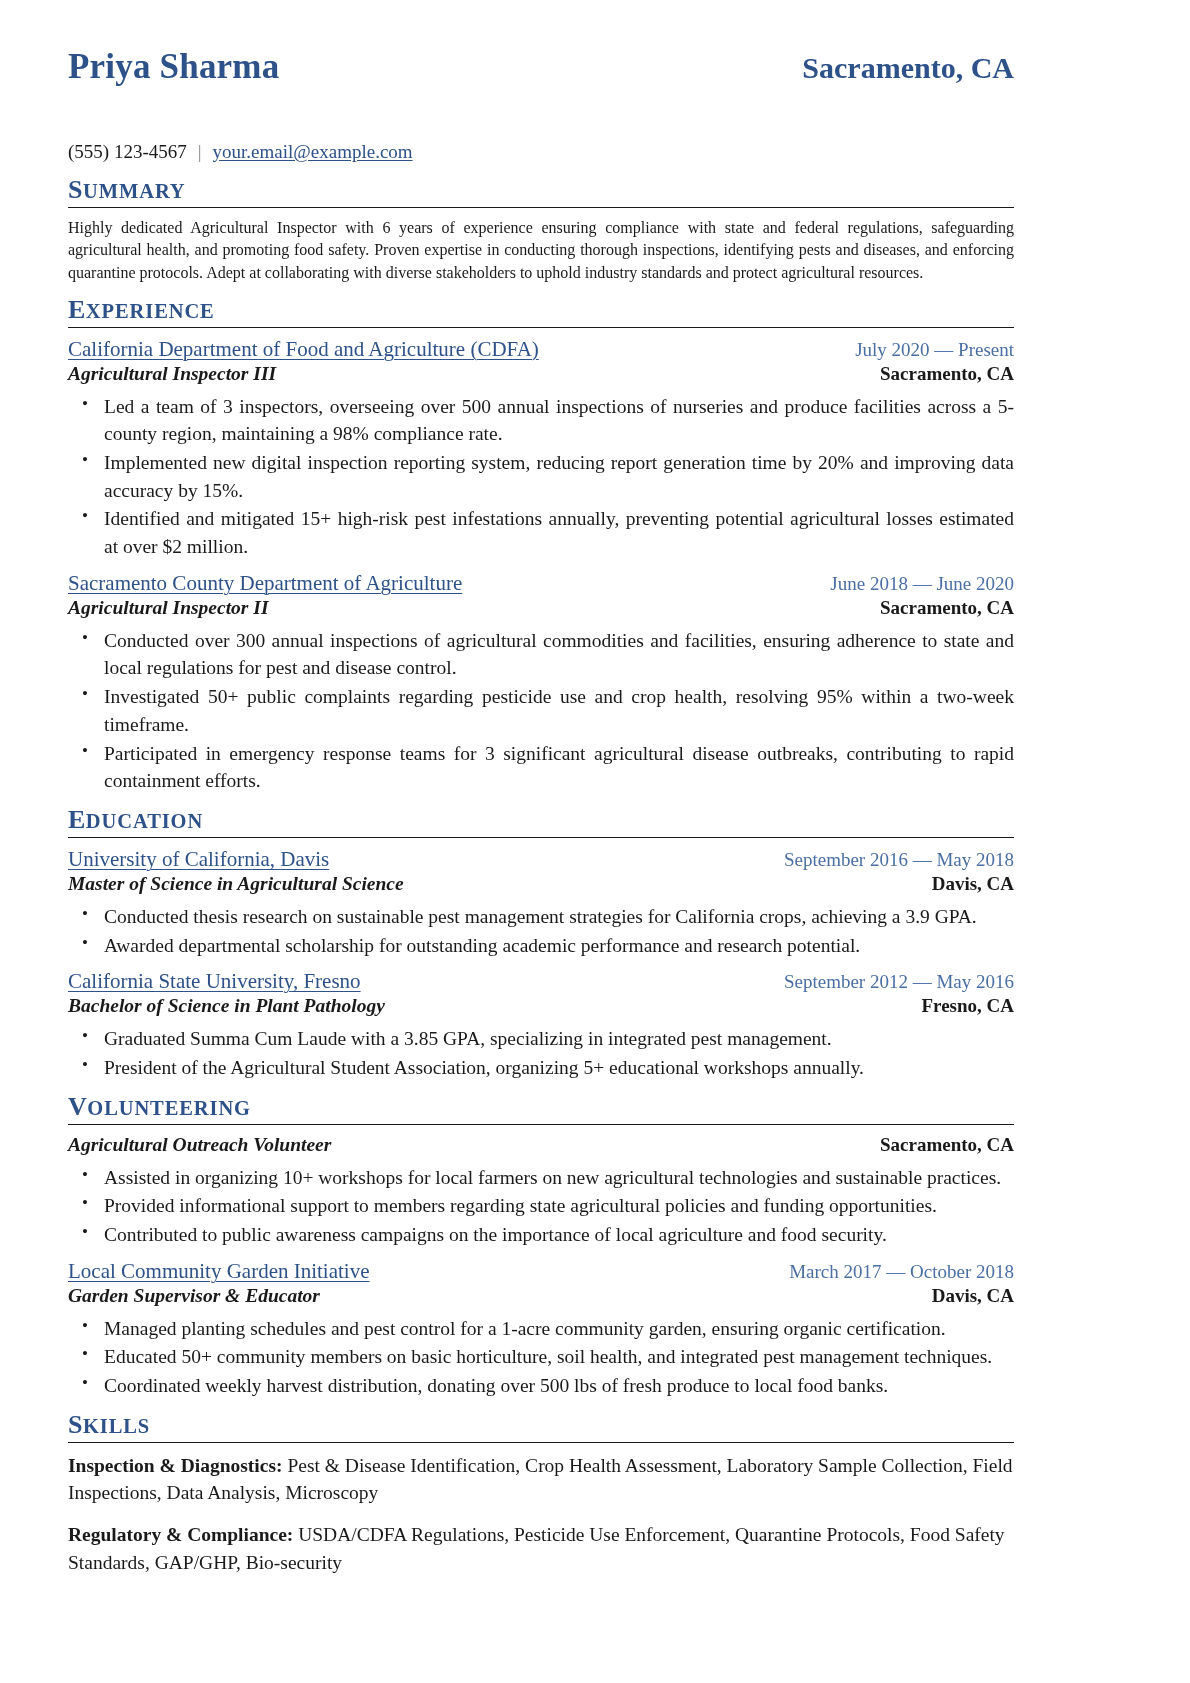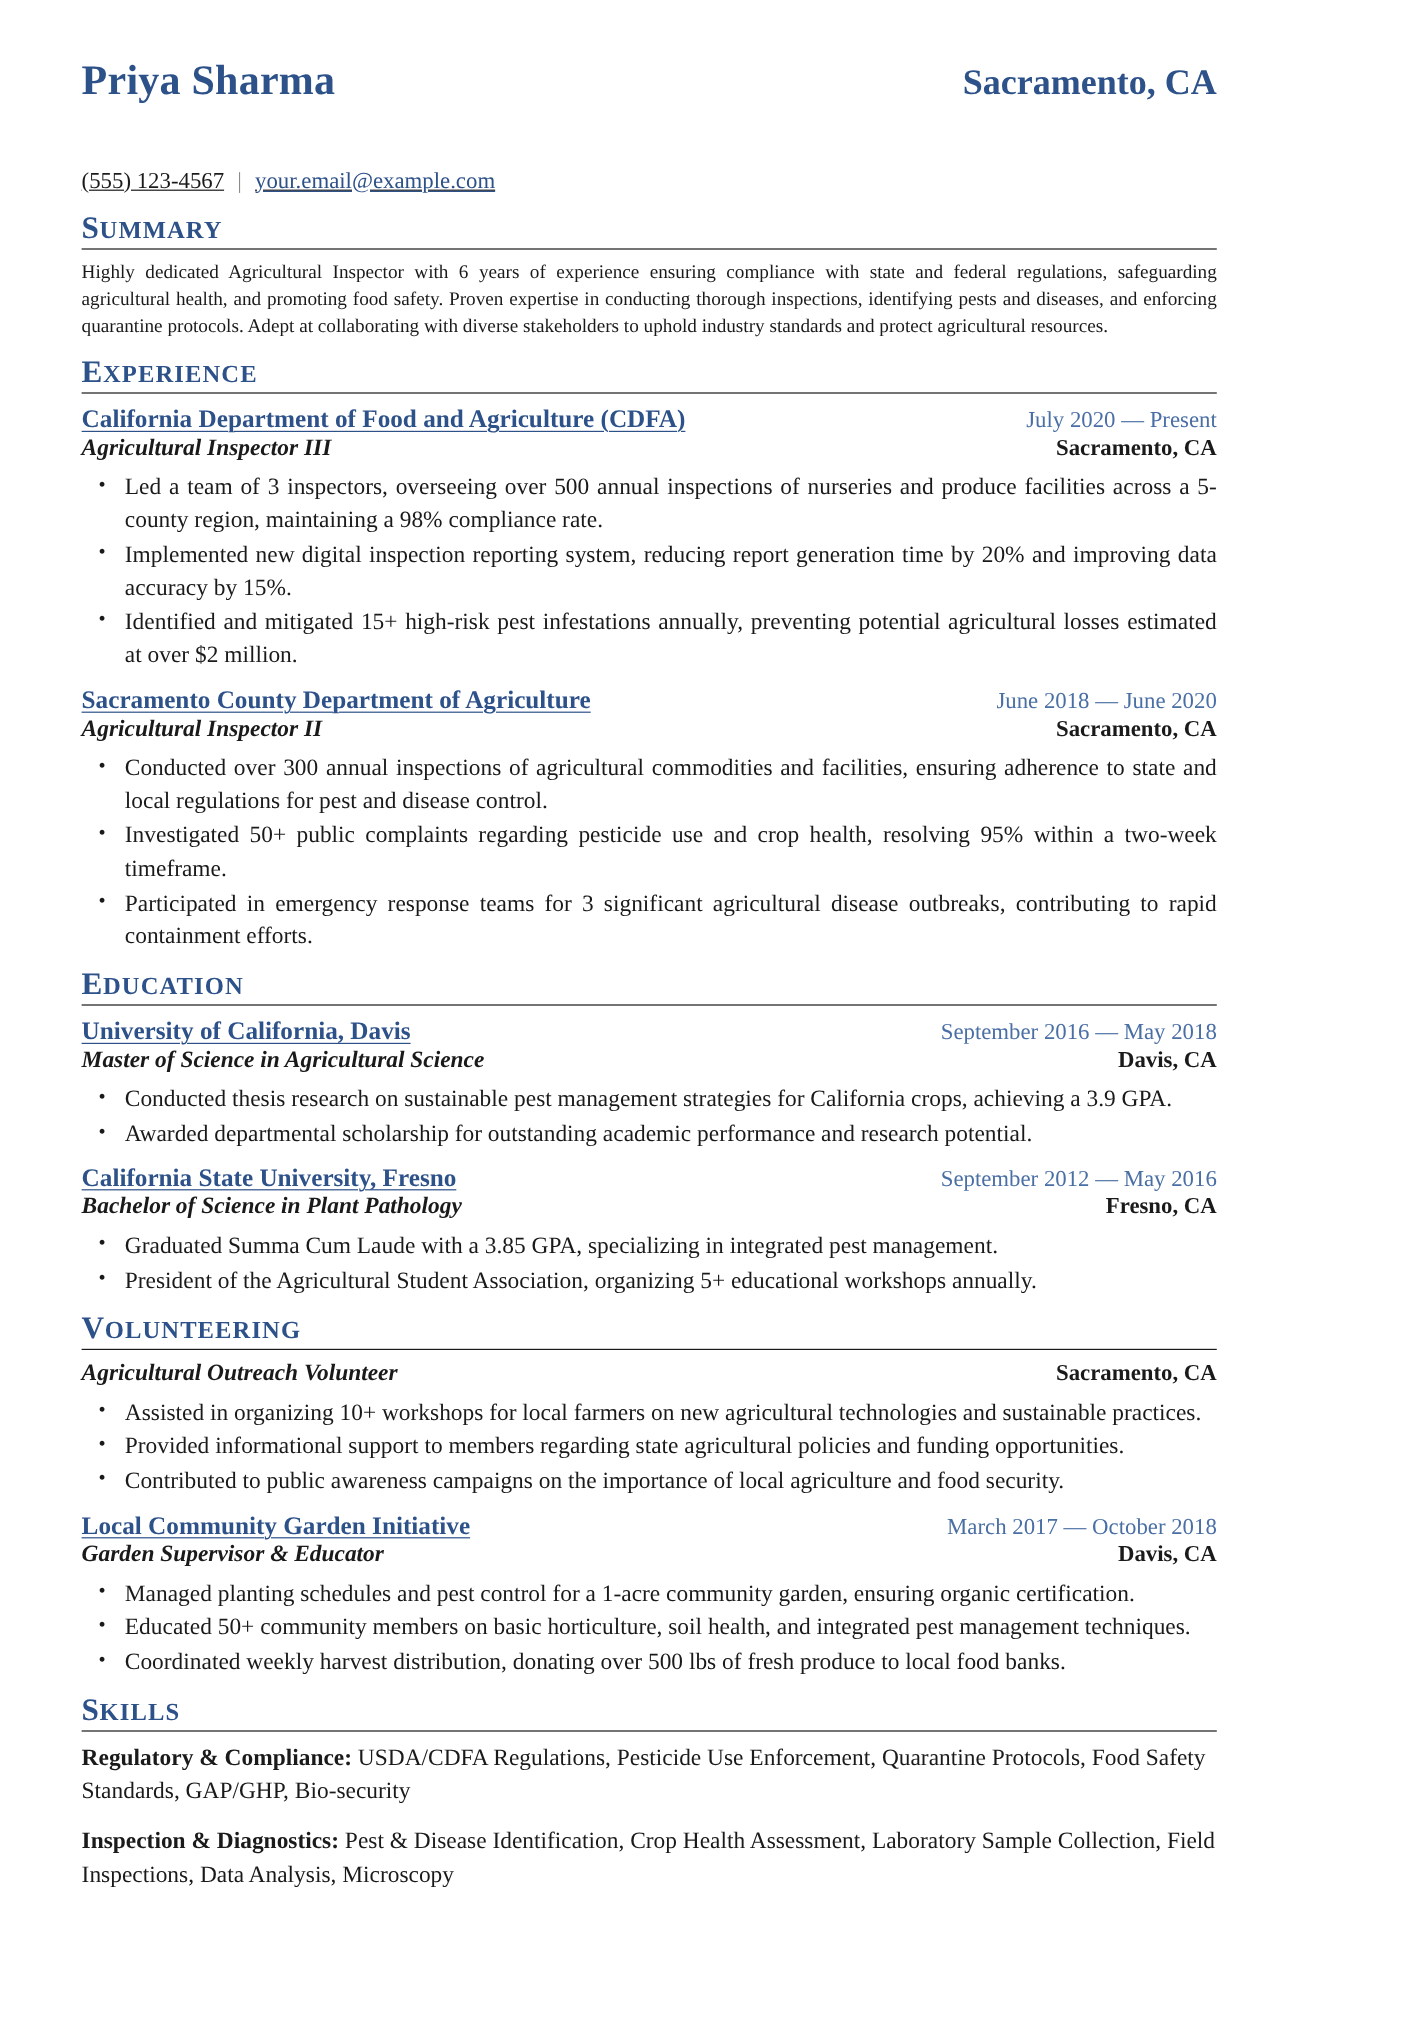--- a/index.html
+++ b/index.html
@@ -37,21 +37,20 @@
     font-weight: bold;
     color: #2d5189;
     line-height: 1.1;
   }
   .contact-row {
     font-size: 19px;
     color: #1a1a1a;
     margin-bottom: 14px;
     display: flex;
     align-items: baseline;
-    text-decoration: underline;
   }
   .contact-sep {
     color: #8a8a8a;
     margin: 0 11px;
     font-weight: 300;
   }
   .email-link {
     color: #2d5189;
     text-decoration: underline;
     text-underline-offset: 2px;
@@ -93,21 +92,21 @@
   
   .entry { margin-bottom: 2px; }
   .entry-line {
     display: flex;
     justify-content: space-between;
     align-items: baseline;
     gap: 16px;
   }
   .org {
     font-size: 21px;
-    font-weight: bold;
+    font-weight: normal;
     color: #2d5189;
     text-decoration: underline;
     text-underline-offset: 3px;
     text-decoration-thickness: 1.3px;
   }
   .dates {
     font-size: 19px;
     color: #4a6fa5;
     white-space: nowrap;
   }
@@ -288,22 +287,22 @@
     </div>
   </div>
 
   <div class="section">
     <div class="section-head">
       <span class="cap1">S</span><span class="rest">KILLS</span>
     </div>
     <hr class="rule">
 
     <p class="skill-line">
+      <span class="skill-cat">Inspection &amp; Diagnostics:</span>
+      <span>Pest &amp; Disease Identification, Crop Health Assessment, Laboratory Sample Collection, Field Inspections, Data Analysis, Microscopy</span>
+    </p>
+    <p class="skill-line">
       <span class="skill-cat">Regulatory &amp; Compliance:</span>
       <span>USDA/CDFA Regulations, Pesticide Use Enforcement, Quarantine Protocols, Food Safety Standards, GAP/GHP, Bio-security</span>
     </p>
-    <p class="skill-line">
-      <span class="skill-cat">Inspection &amp; Diagnostics:</span>
-      <span>Pest &amp; Disease Identification, Crop Health Assessment, Laboratory Sample Collection, Field Inspections, Data Analysis, Microscopy</span>
-    </p>
   </div>
 
 </div>
 
 </body></html>

